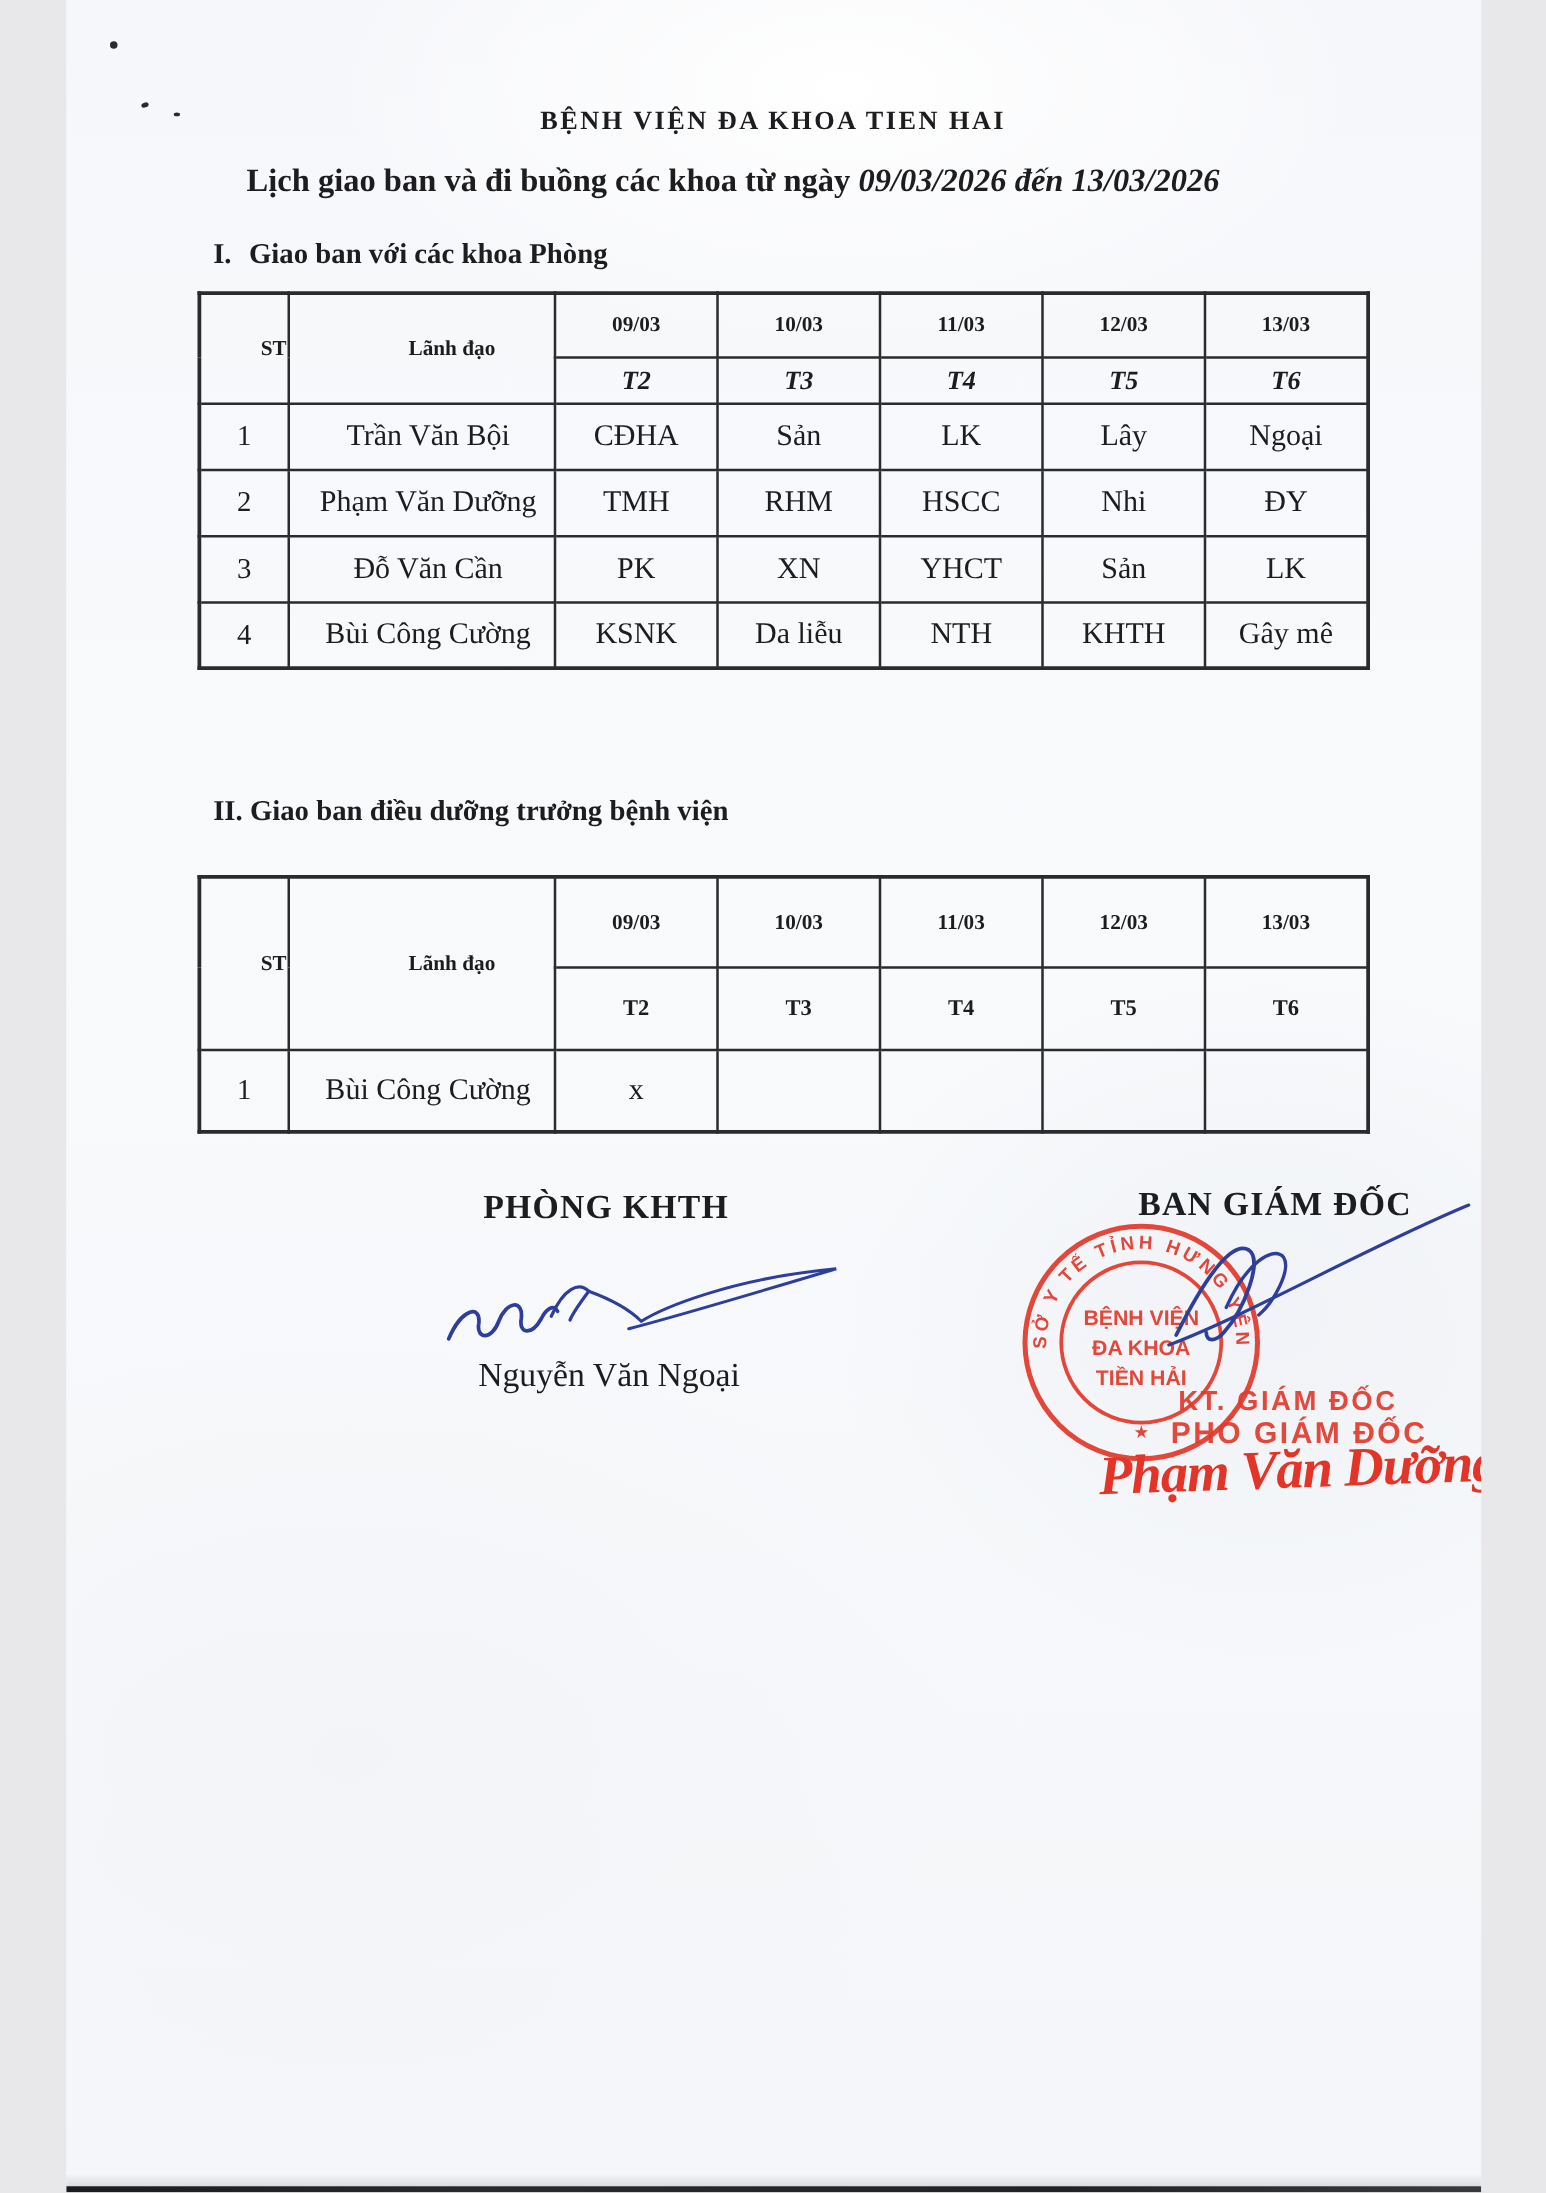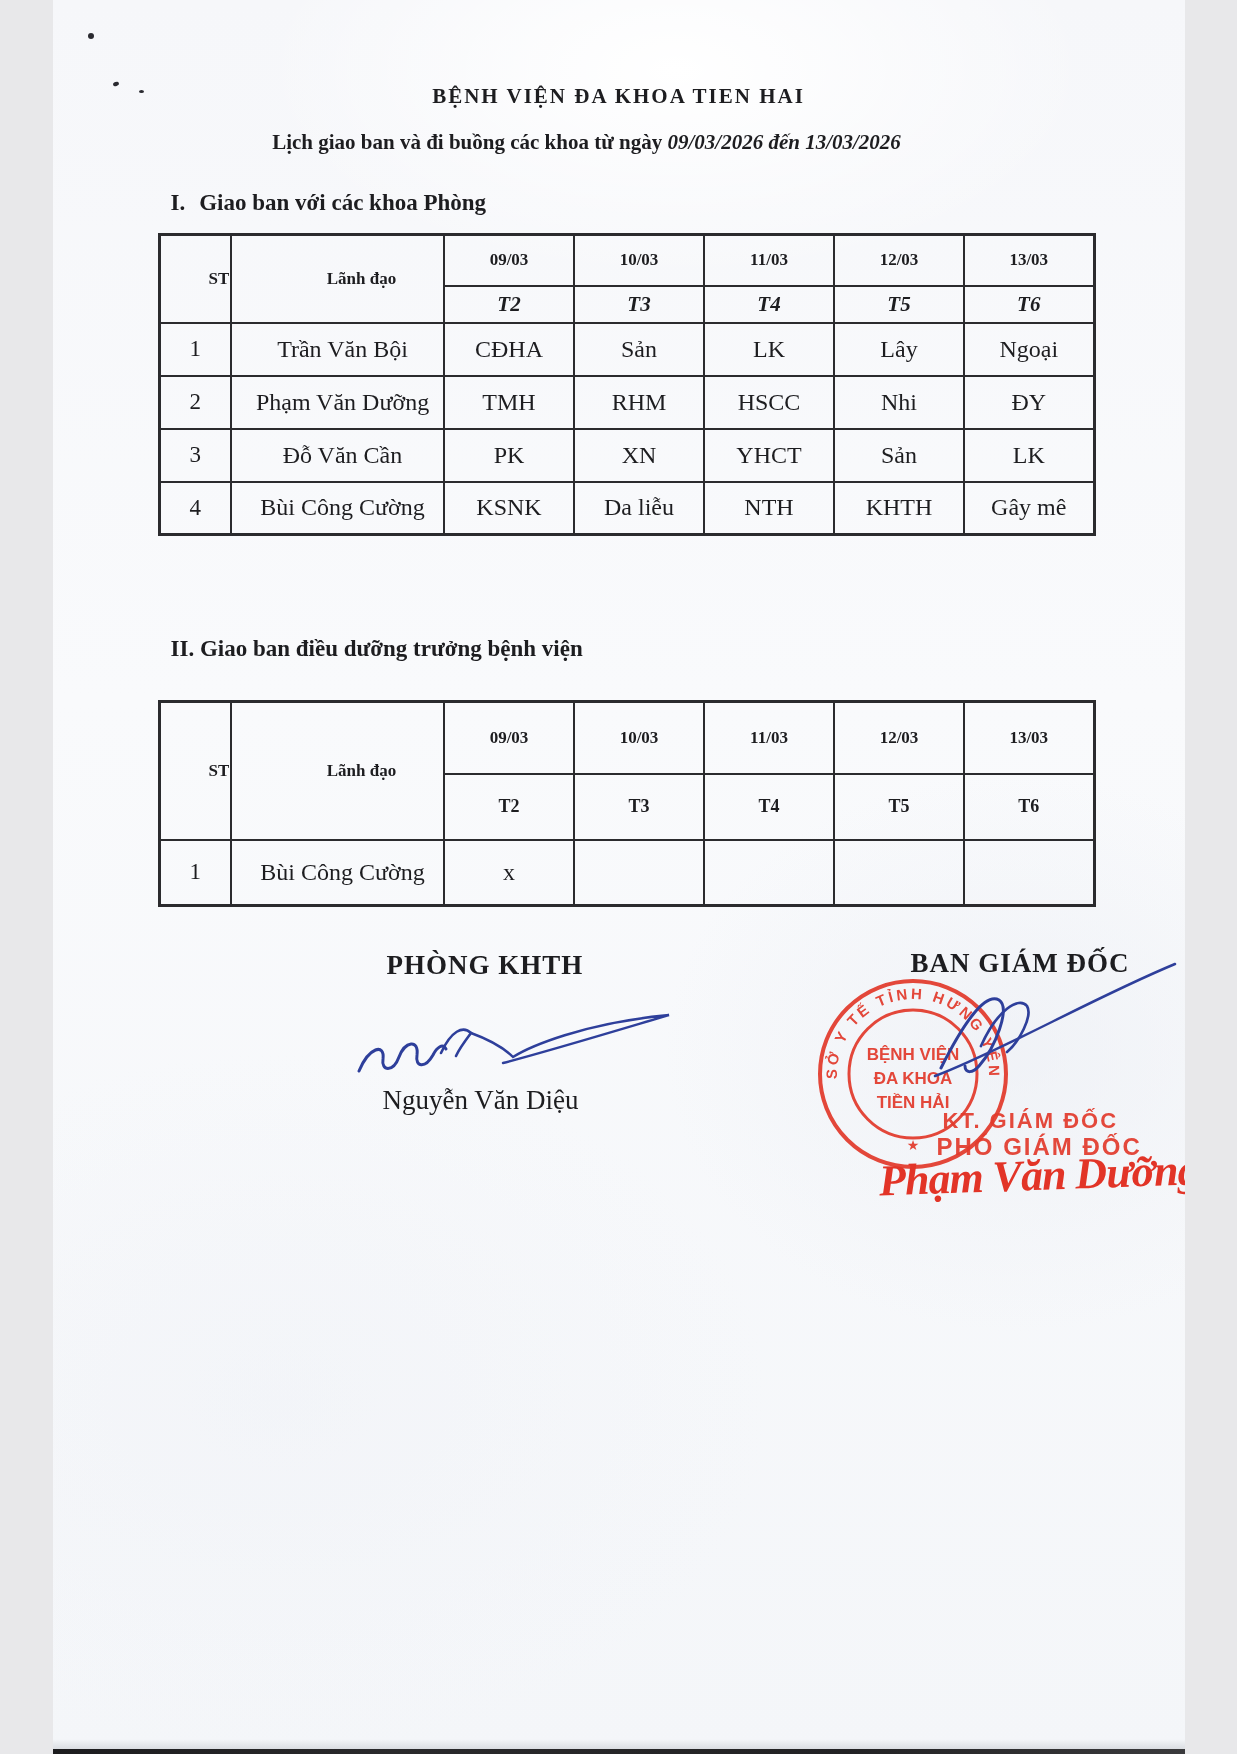--- a/index.html
+++ b/index.html
@@ -31,21 +31,21 @@
     position: absolute; left: 0; bottom: 5px; width: 100%; height: 10px;
     background: linear-gradient(180deg, rgba(180,184,190,0) 0%, rgba(170,174,182,.35) 100%);
   }
 
   .doc-title {
     position: absolute; top: 84px; left: 0; width: 100%;
     text-align: center; font-size: 21px; font-weight: bold; letter-spacing: 2px;
   }
   .doc-subtitle {
     position: absolute; top: 130px; left: 0; width: 100%;
-    text-align: center; font-size: 21px; font-weight: bold;
+    text-align: center; font-size: 26px; font-weight: bold;
     padding-right: 64px;
   }
   .doc-subtitle .dates { font-style: italic; }
 
   .section-heading { position: absolute; left: 118px; font-size: 23px; font-weight: bold; }
   .section-heading.h1 { top: 190px; }
   .section-heading.h1 .rest { margin-left: 14px; text-align: right; }
   .section-heading.h2 { top: 636px; }
 
   table.sched {
@@ -223,21 +223,21 @@
   </table>
 
   <div class="sig-title left">PHÒNG KHTH</div>
   <div class="sig-title right">BAN GIÁM ĐỐC</div>
 
   <svg class="sig-svg pen-left" viewBox="0 0 340 90" fill="none">
     <path d="M16,66 C26,42 42,38 40,54 C38,66 50,68 56,52 C62,36 76,34 74,50 C72,62 82,64 90,50 C94,42 100,38 103,44" stroke="#2e3f9b" stroke-width="3" stroke-linecap="round"></path>
     <path d="M98,48 C108,26 120,20 128,28 C122,36 116,44 113,51" stroke="#2e3f9b" stroke-width="2.6" stroke-linecap="round"></path>
     <path d="M128,28 C150,36 162,44 170,52 C186,42 240,18 326,10 C272,26 206,46 160,58" stroke="#2e3f9b" stroke-width="2.4" stroke-linecap="round"></path>
   </svg>
-  <div class="sig-name-left">Nguyễn Văn Diệu</div>
+  <div class="sig-name-left">Nguyễn Văn Ngoại</div>
 
   <svg class="stamp-svg" viewBox="0 0 196 196" fill="none">
     <circle cx="98" cy="98" r="93" stroke="#e23a2c" stroke-width="4"></circle>
     <circle cx="98" cy="98" r="64" stroke="#e23a2c" stroke-width="3"></circle>
     <path id="ringPath" d="M 34,140 A 76 76 0 1 1 162,140" fill="none"></path>
     <text class="stamp-font" font-size="15" fill="#e23a2c" letter-spacing="3">
       <textPath href="#ringPath" startOffset="50%" text-anchor="middle">SỞ Y TẾ TỈNH HƯNG YÊN</textPath>
     </text>
     <text class="stamp-font" x="98" y="174" font-size="14" fill="#e23a2c" text-anchor="middle">★</text>
     <text class="stamp-font" x="98" y="84" font-size="17" fill="#e23a2c" text-anchor="middle">BỆNH VIỆN</text>

